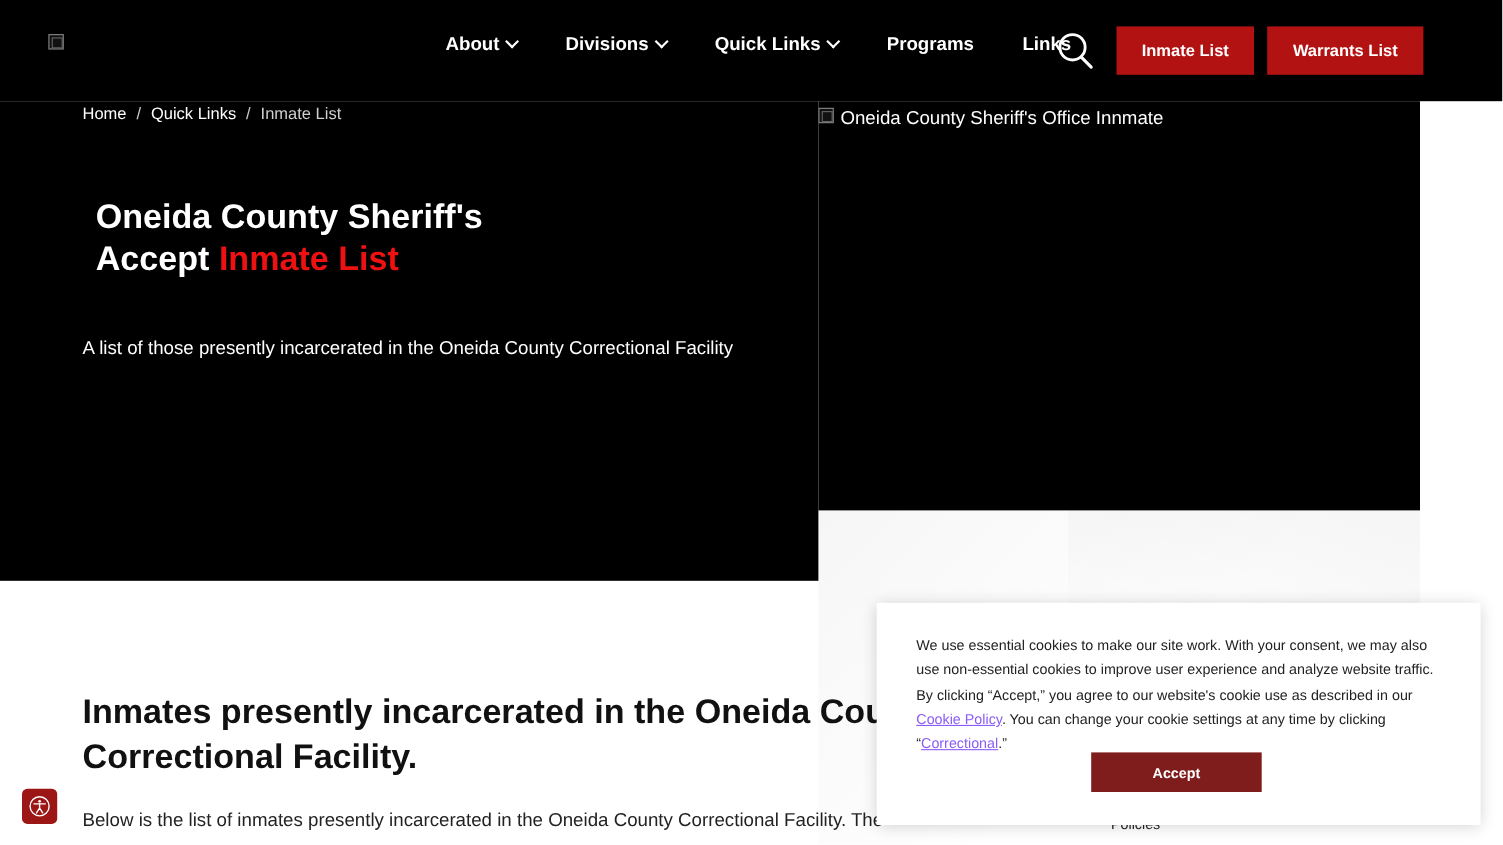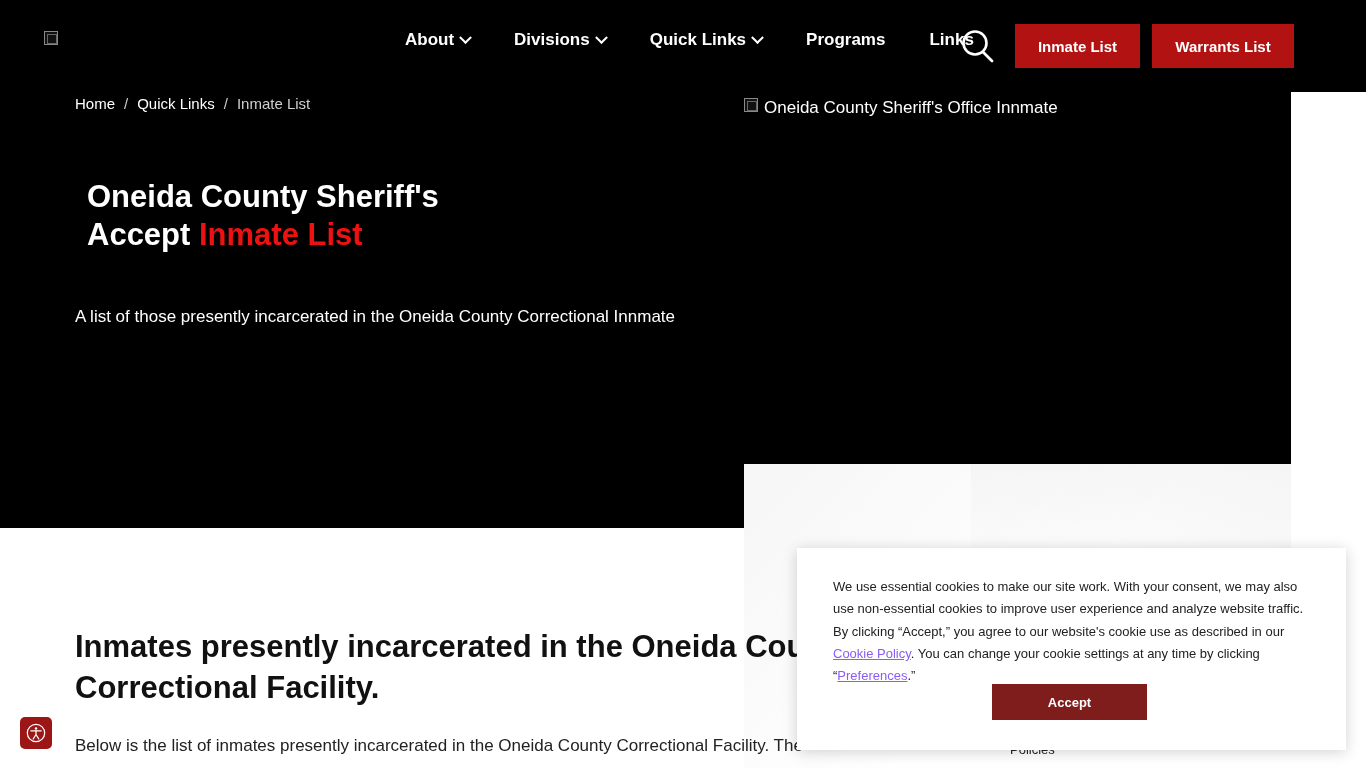--- a/index.html
+++ b/index.html
@@ -346,32 +346,32 @@
     <span class="sep">/</span>
     <span>Quick Links</span>
     <span class="sep">/</span>
     <span class="crumb-current">Inmate List</span>
   </div>
 
   <h1 class="hero-title">
     <span>Oneida County Sheriff's</span><br>
     <span>Accept </span><span class="accent">Inmate List</span>
   </h1>
-  <p class="hero-sub">A list of those presently incarcerated in the Oneida County Correctional Innmate</p>
+  <p class="hero-sub">A list of those presently incarcerated in the Oneida County Correctional Facility</p>
 
   <div class="body-section">
     <h2 class="section-title">Inmates presently incarcerated in the Oneida County Correctional Facility.</h2>
     <p class="section-body">Below is the list of inmates presently incarcerated in the Oneida County Correctional Facility. The</p>
   </div>
 
   <div class="policies-text">Policies</div>
 
   <div class="cookie">
     <div class="cookie-text">
-      <span>We use essential cookies to make our site work. With your consent, we may also use non-essential cookies to improve user experience and analyze website traffic. By clicking “Accept,” you agree to our website's cookie use as described in our </span><a>Cookie Policy</a><span>. You can change your cookie settings at any time by clicking “</span><a>Preferences</a><span>.”</span>
+      <span>We use essential cookies to make our site work. With your consent, we may also use non-essential cookies to improve user experience and analyze website traffic. By clicking “Accept,” you agree to our website's cookie use as described in our </span><a>Cookie Policy</a><span>. You can change your cookie settings at any time by clicking “</span><a>Correctional</a><span>.”</span>
     </div>
     <button class="cookie-accept">Accept</button>
   </div>
 
   <div class="a11y">
     <svg width="20" height="20" viewBox="0 0 24 24" aria-hidden="true">
       <circle cx="12" cy="12" r="10.4" fill="none" stroke="#ffffff" stroke-width="1.5"></circle>
       <circle cx="12" cy="6.6" r="1.5" fill="#ffffff"></circle>
       <path d="M5.8 9.3 L18.2 9.3" stroke="#ffffff" stroke-width="1.5" stroke-linecap="round"></path>
       <path d="M12 9.3 L12 14 L8.6 19.2 M12 14 L15.4 19.2" stroke="#ffffff" stroke-width="1.5" fill="none" stroke-linecap="round"></path>

